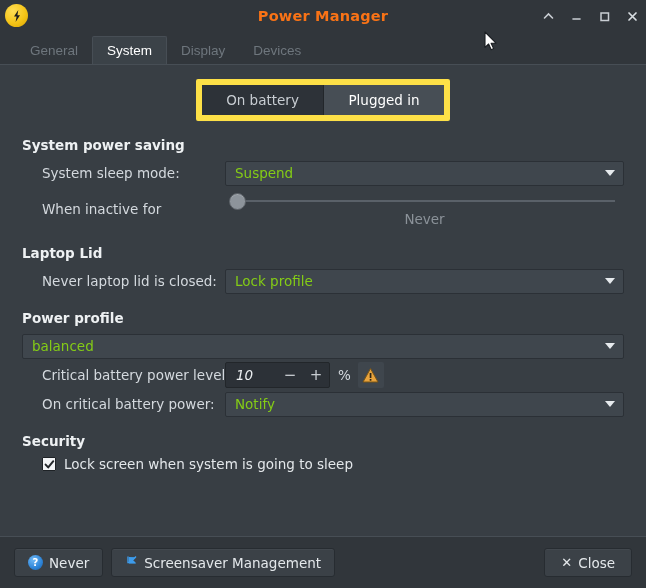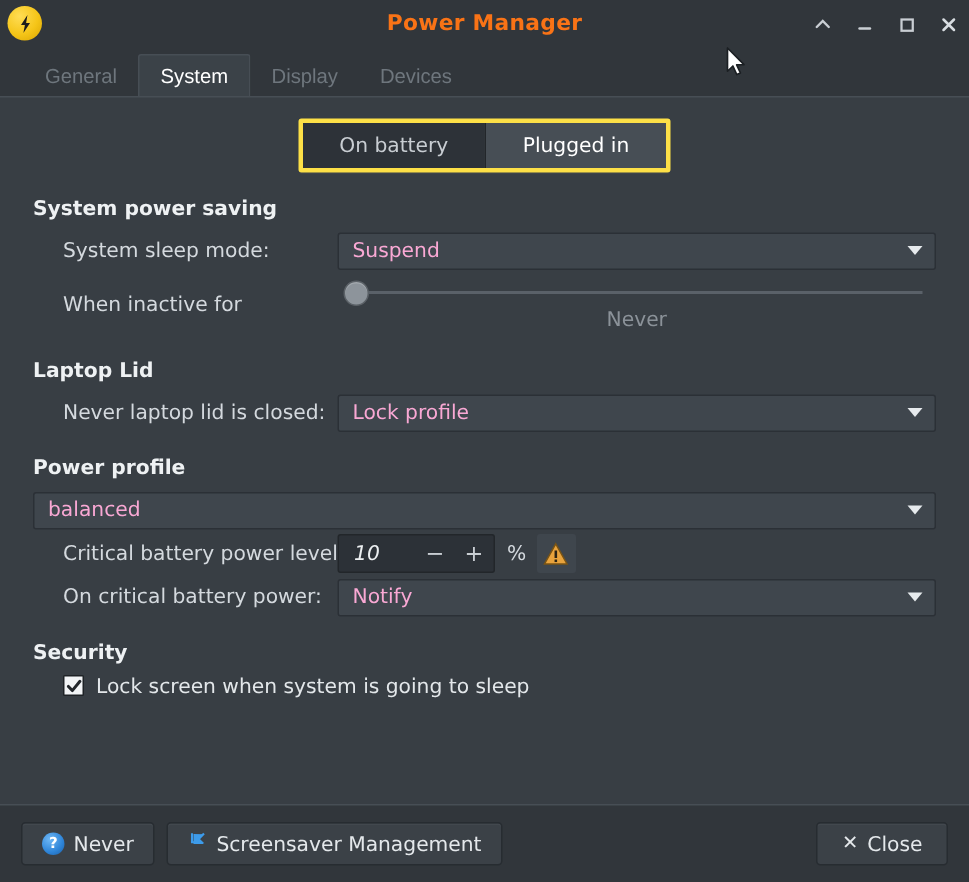--- a/index.html
+++ b/index.html
@@ -87,21 +87,21 @@
     background: #383e44;
     border-top: 1px solid #474e55;
     padding: 10px 22px 0 22px;
     overflow: hidden;
   }
 
   
   .segmented-wrap { display: flex; justify-content: center; margin-top: 4px; }
   .segmented {
     display: flex;
-    border: 3px solid #fde047;
+    border: 6px solid #fde047;
     border-radius: 2px;
     overflow: hidden;
     box-shadow: 0 1px 0 rgba(255,255,255,.03);
     justify-content: space-between;
   }
   .seg-btn {
     font-size: 13.5px;
     padding: 7px 0;
     width: 121px;
     text-align: center;
@@ -135,21 +135,21 @@
   .combo {
     position: relative;
     flex: 1;
     height: 25px;
     background: #3f464d;
     border: 1px solid #2b3036;
     border-radius: 2px;
     display: flex; align-items: center;
     padding: 0 22px 0 9px;
     font-size: 13.5px;
-    color: #f9a8d4;
+    color: #84cc16;
     cursor: default;
   }
   .combo .arrow {
     position: absolute; right: 8px; top: 50%;
     transform: translateY(-50%);
     width: 0; height: 0;
     border-left: 5px solid transparent;
     border-right: 5px solid transparent;
     border-top: 6px solid #e6eaed;
   }
@@ -203,21 +203,21 @@
   }
   .pct { font-size: 13.5px; color: #d4d9de; margin: 0 7px 0 8px; }
   .warn-box {
     width: 26px; height: 26px;
     background: #3f464d;
     border-radius: 2px;
     display: flex; align-items: center; justify-content: center;
   }
 
   
-  .check-row { display: flex; padding-left: 20px; margin-top: 4px; }
+  .check-row { display: flex; align-items: center; padding-left: 20px; margin-top: 4px; }
   .checkbox {
     width: 14px; height: 14px;
     background: #f2f4f6;
     border: 1px solid #1e2226;
     border-radius: 1px;
     display: flex; align-items: center; justify-content: center;
     margin-right: 8px;
     cursor: default;
   }
   .check-label { font-size: 13.5px; color: #e3e7ea; }

